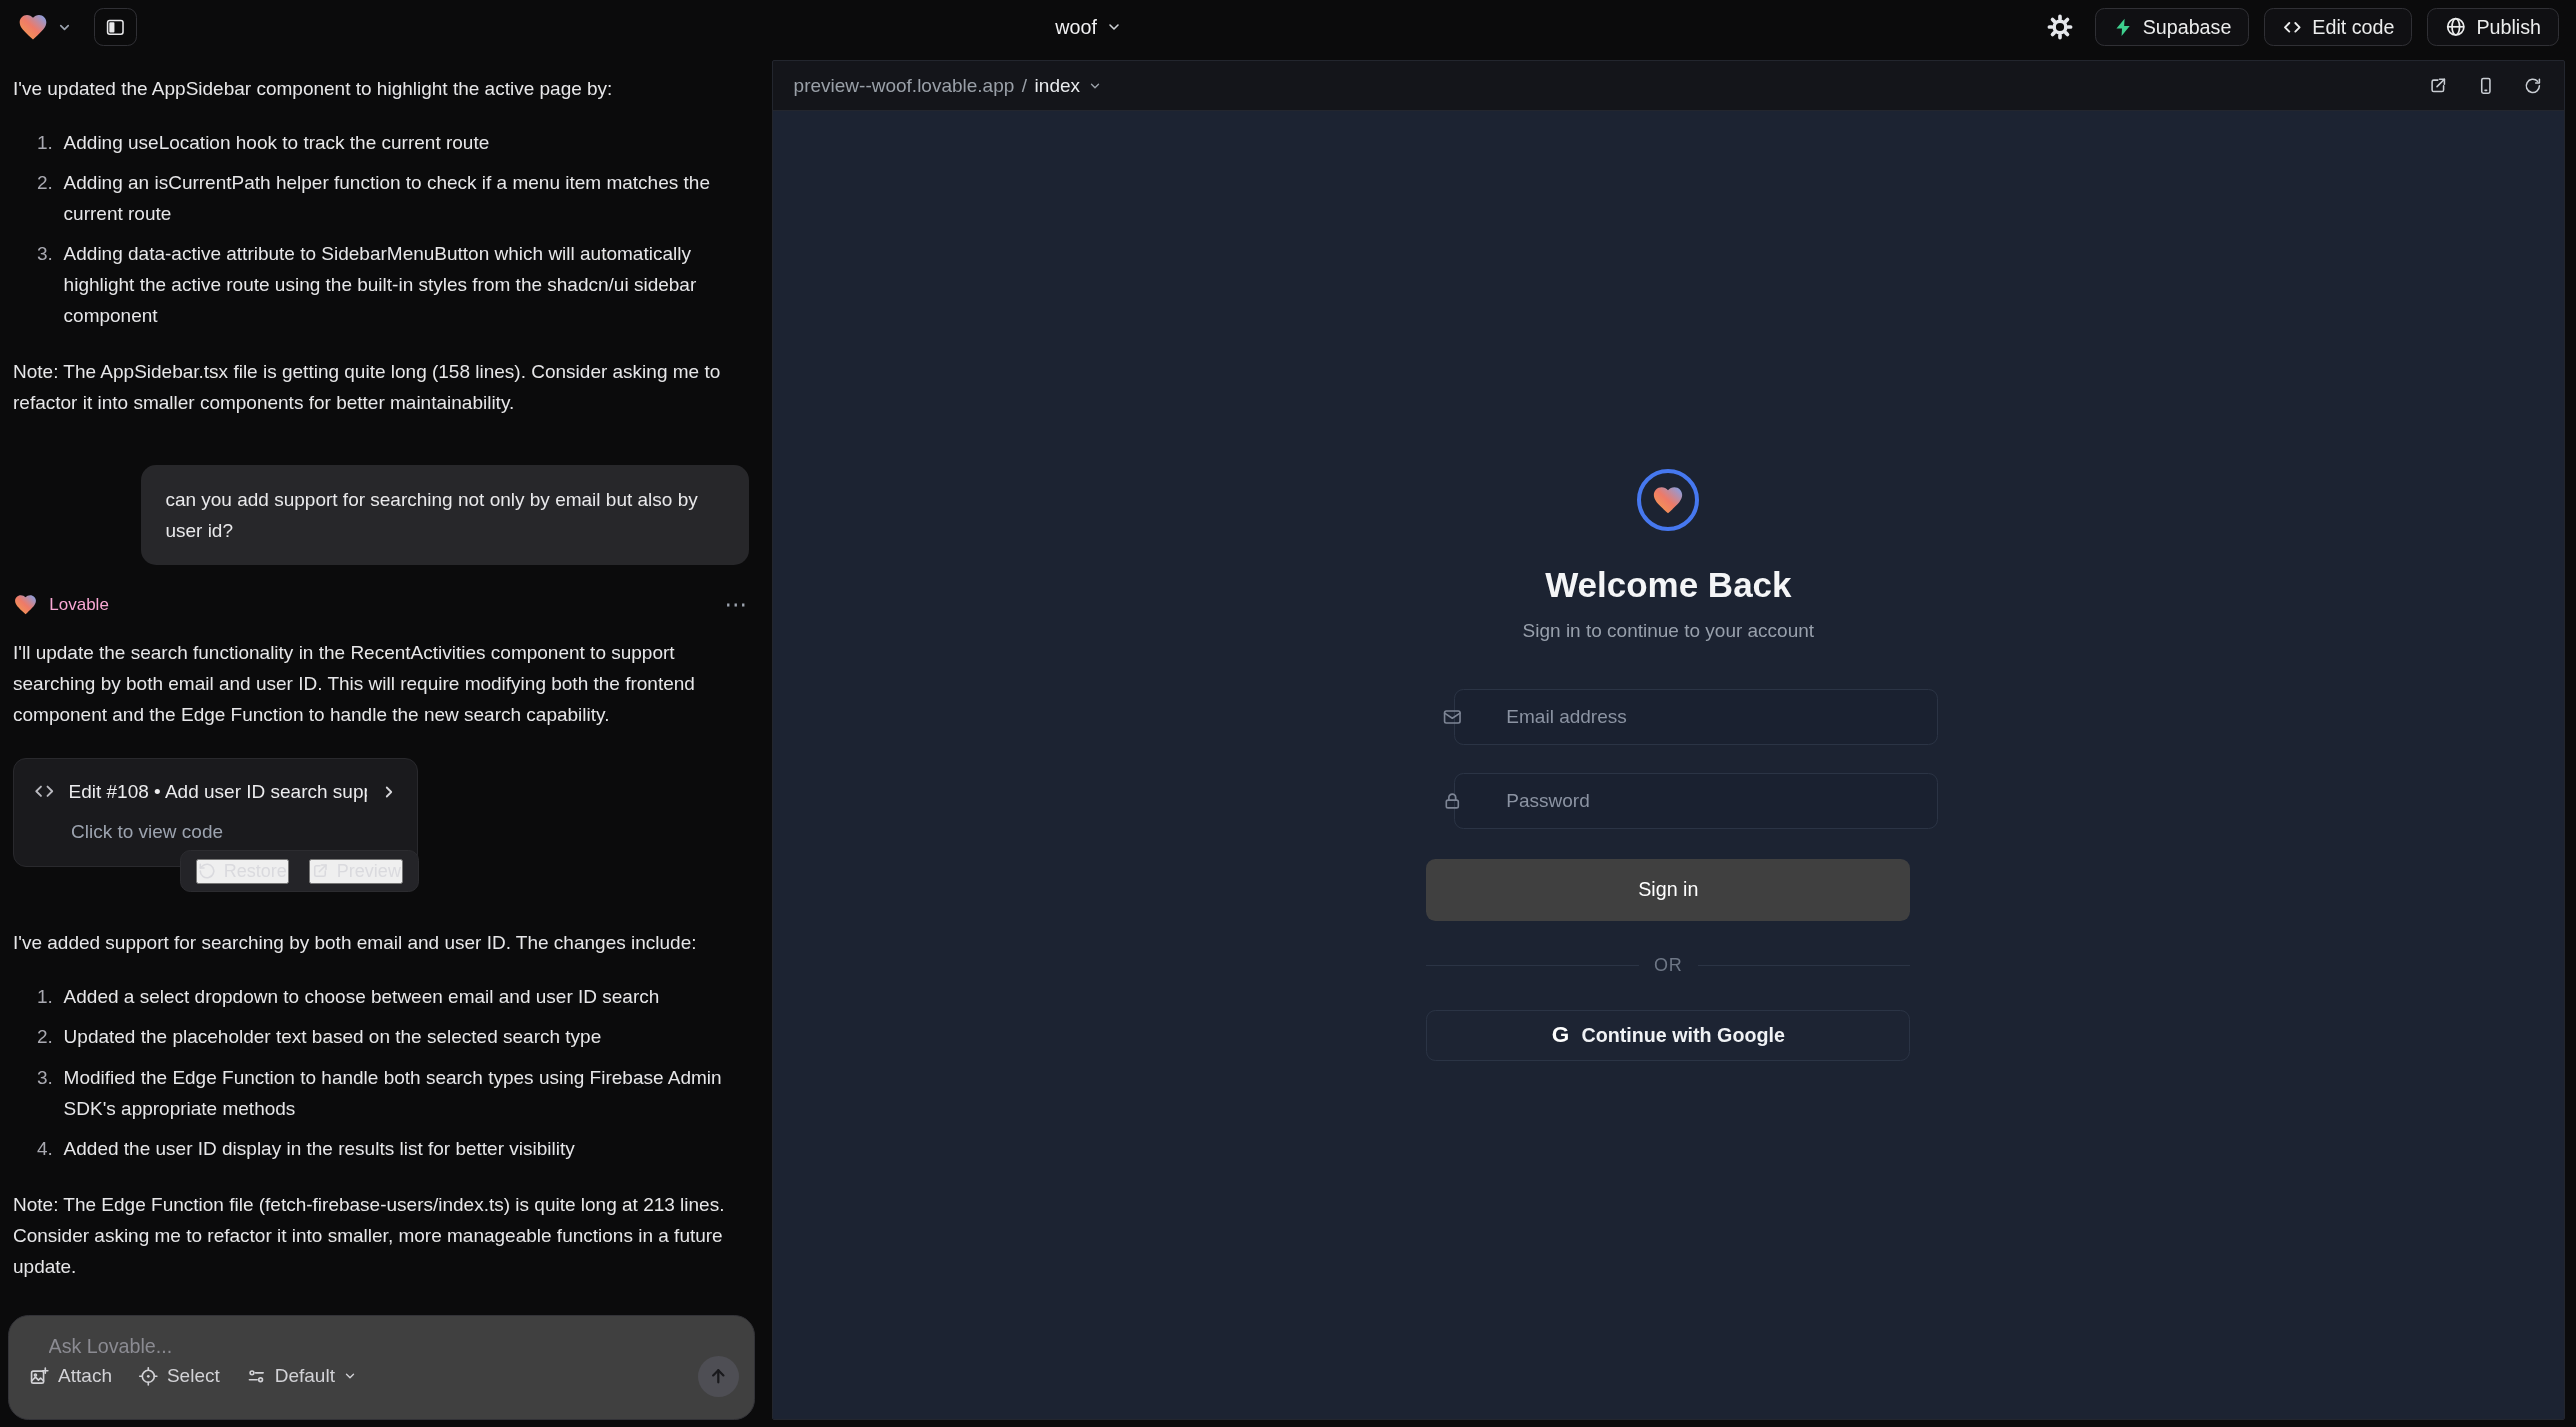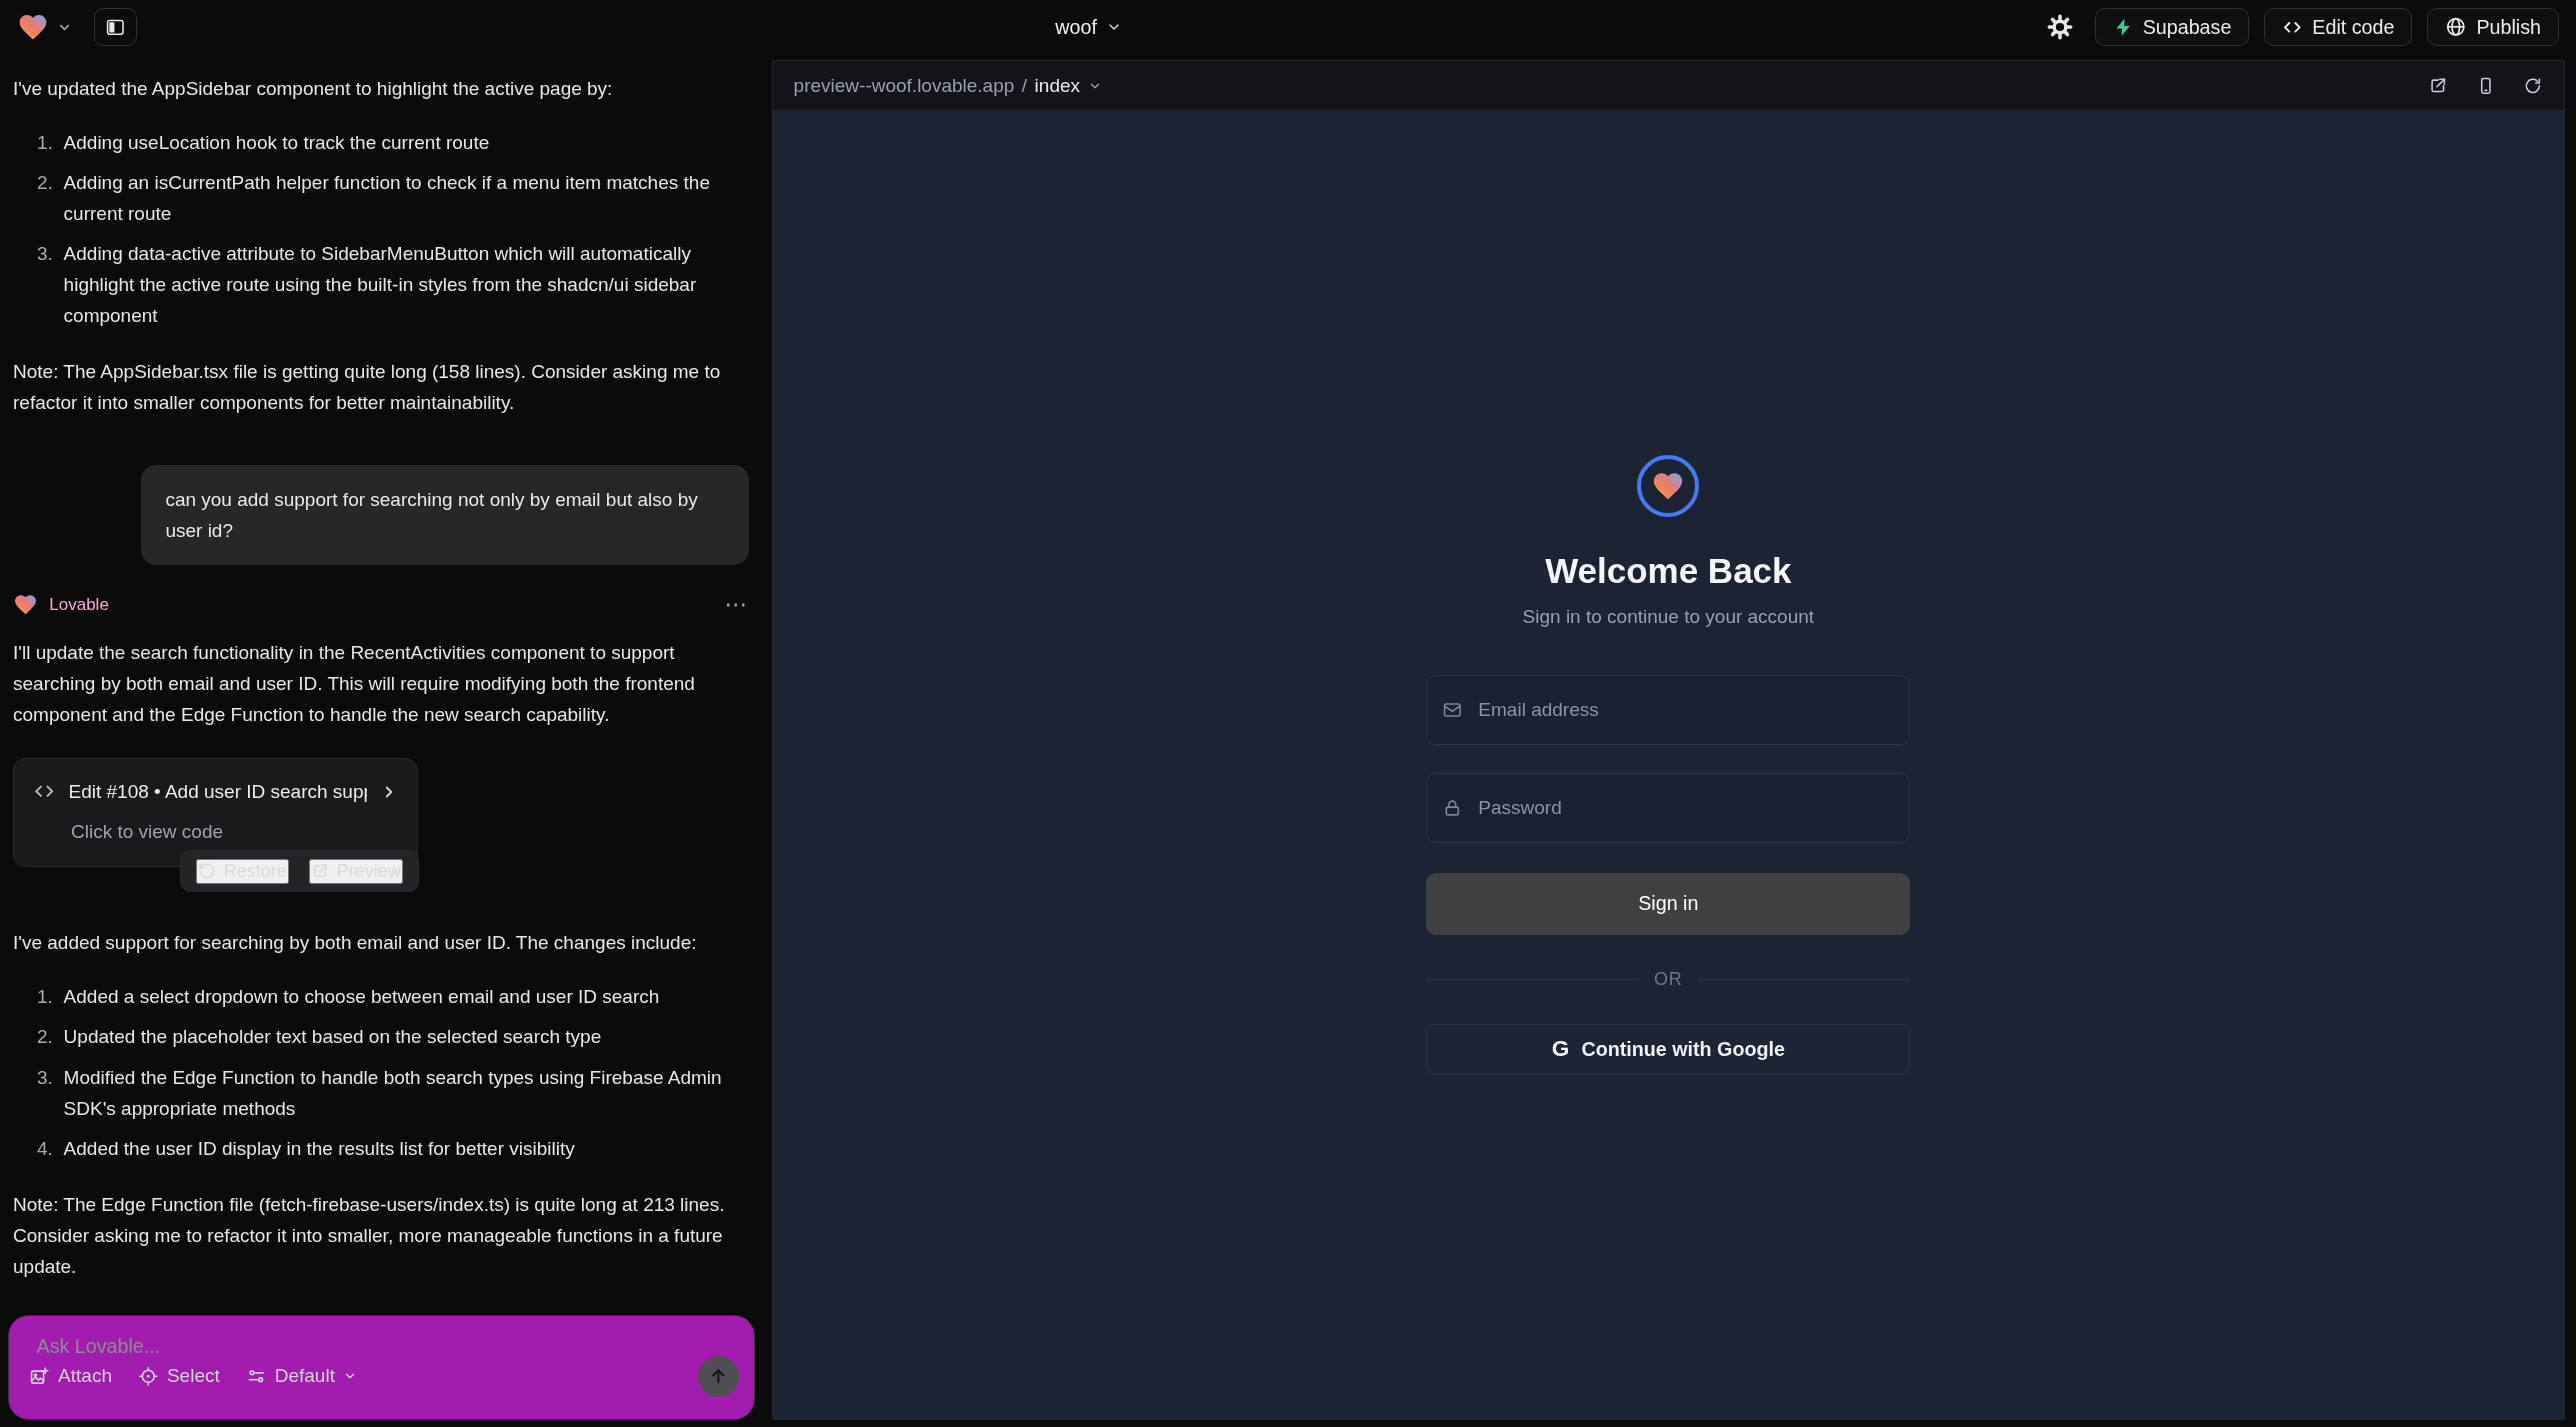--- a/index.html
+++ b/index.html
@@ -43,42 +43,42 @@
   .more-dots { margin-left:auto; color:#9ca3af; font-size:22.5px; letter-spacing:1.9px; }
 
   .edit-card { position:relative; width:405px; background:#1a1a1d; border:0.9px solid #29292d; border-radius:13px; padding:17px 19px 19px; margin:28px 0 60px; }
   .ec-row1 { display:flex; align-items:center; gap:13px; color:#ececee; }
   .ec-title { flex:1; font-size:19px; white-space:nowrap; overflow:hidden; }
   .ec-sub { margin:9.4px 0 0 38px; color:#9ca3af; }
   .ec-actions { position:absolute; right:-1.9px; bottom:-26px; display:flex; align-items:center; gap:20.6px; background:#242428; border:0.9px solid #2c2c30; border-radius:10.3px; padding:7.5px 15px; }
   .ec-action { display:flex; align-items:center; gap:7.5px; color:#dadade; font-size:18px; }
 
   
-  .composer { margin:13px 7.5px 8.4px; height:105px; background:#a21caf; border:1.4px solid #323237; border-radius:20.6px; position:relative; padding:19px 28px; }
+  .composer { margin:13px 7.5px 8.4px; height:105px; background:#404040; border:1.4px solid #323237; border-radius:20.6px; position:relative; padding:19px 40px; }
   .composer textarea { width:100%; background:transparent; border:none; outline:none; resize:none; color:#e7e7e9; font-family:"Liberation Sans", sans-serif; font-size:19.7px; }
   .composer textarea::placeholder { color:#8b8b92; }
   .composer-row { position:absolute; left:20.6px; right:15px; bottom:22px; display:flex; align-items:center; gap:26px; }
   .comp-btn { display:flex; align-items:center; gap:8.4px; color:#d2d2d6; font-size:19px; background:none; border:none; font-family:inherit; }
   .send-btn { margin-left:auto; width:41px; height:41px; border-radius:50%; background:#4e4e54; border:none; display:flex; align-items:center; justify-content:center; color:#19191c; }
 
   
   .preview-panel { position:absolute; left:772px; top:60px; right:11.3px; bottom:8.4px; background:#14151a; border:0.9px solid #23262e; border-radius:2px; overflow:hidden; display:flex; flex-direction:column; }
   .purl { height:50px; flex:none; display:flex; align-items:center; padding:0 20.6px; gap:7.5px; border-bottom:0.9px solid #23262e; font-size:19px; }
   .purl-domain { color:#9aa0a8; }
   .purl-sep { color:#9aa0a8; }
   .purl-page { color:#e9ebee; }
   .purl-icons { margin-left:auto; display:flex; align-items:center; gap:28px; color:#c9cdd3; }
   .pcontent { flex:1; background:#1c2332; display:flex; align-items:center; justify-content:center; }
 
   .login-card { width:484px; display:flex; flex-direction:column; align-items:center; }
   .login-logo { width:62px; height:62px; border-radius:50%; border:4.7px solid #4678f0; display:flex; align-items:center; justify-content:center; margin-bottom:34px; }
   .login-title { font-size:35px; font-weight:700; color:#f4f5f7; margin-bottom:15px; }
   .login-sub { font-size:19px; color:#98a0ac; margin-bottom:47px; }
   .field { position:relative; width:100%; margin-bottom:28px; }
-  .field input { width:100%; height:70px; background:#1a2130; border:1.4px solid #2b3445; border-radius:9.4px; padding:0 17px 0 51px; color:#dfe3ea; font-size:19px; font-family:"Liberation Sans", sans-serif; outline:none; }
+  .field input { width:100%; height:56px; background:#1a2130; border:1.4px solid #2b3445; border-radius:9.4px; padding:0 17px 0 51px; color:#dfe3ea; font-size:19px; font-family:"Liberation Sans", sans-serif; outline:none;margin-left:28px; }
   .field input::placeholder { color:#8b93a2; }
   .field .f-icon { position:absolute; left:16px; top:50%; transform:translateY(-50%); color:#7d8595; }
   .signin-btn { width:100%; height:62px; background:#404040; border:none; border-radius:9.4px; color:#ffffff; font-size:19.7px; font-weight:400; font-family:inherit; margin-top:1.9px; }
   .or-row { width:100%; display:flex; align-items:center; gap:15px; margin:34px 0; color:#6e7786; font-size:18px; letter-spacing:0.9px; }
   .or-row .line { flex:1; height:0.9px; background:#2b3445; }
   .google-btn { width:100%; height:51px; background:#1d2433; border:1.4px solid #2b3445; border-radius:9.4px; display:flex; align-items:center; justify-content:center; gap:12.2px; color:#f0f2f5; font-size:19.7px; font-weight:700; font-family:inherit; }
   .g-glyph { font-size:22.5px; font-weight:700; color:#ffffff; }
 </style>
 </head>
 <body>

